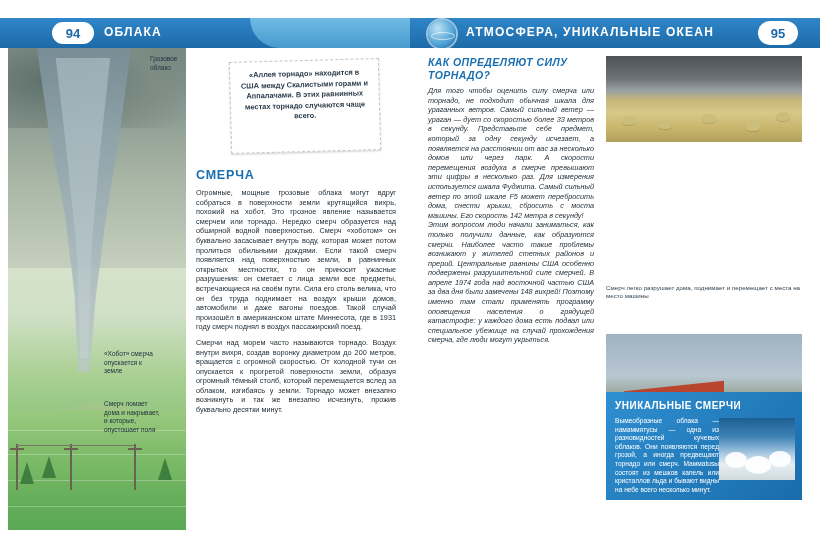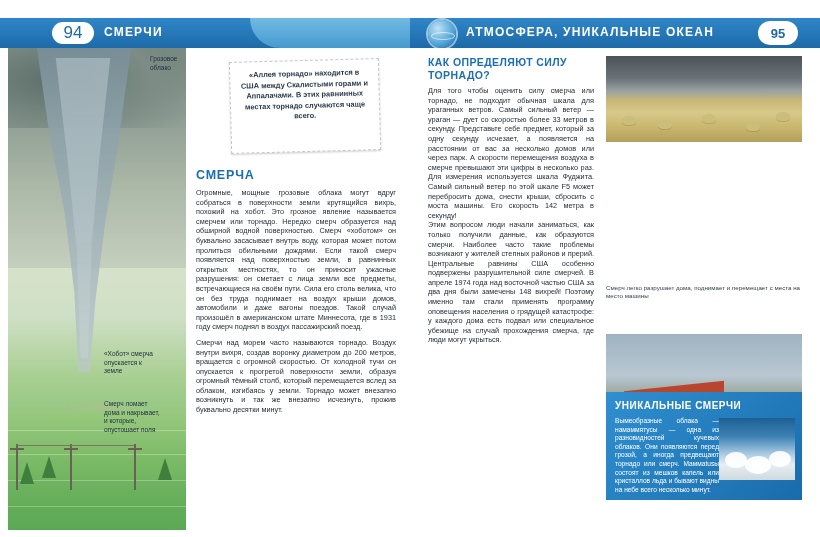--- a/index.html
+++ b/index.html
@@ -31,21 +31,21 @@
   .tree{position:absolute;bottom:46px;width:0;height:0;border-left:7px solid transparent;border-right:7px solid transparent;border-bottom:22px solid #3f7f3d;}
   .pole{position:absolute;bottom:40px;width:2px;height:46px;background:#6a6252;}
   .pole:after{content:"";position:absolute;left:-6px;top:4px;width:14px;height:2px;background:#6a6252;}
   .wire{position:absolute;height:1px;background:#7b7463;}
   .dust{position:absolute;left:40px;bottom:96px;width:110px;height:34px;border-radius:50%;
     background:radial-gradient(ellipse,rgba(190,186,150,.75),rgba(190,186,150,0) 70%);}
 
   .left-header{position:absolute;left:0;top:18px;width:410px;height:30px;
     background:linear-gradient(to bottom,#2f86c8,#1d6aa8);}
   .page-num-left{position:absolute;left:52px;top:22px;width:42px;height:22px;border-radius:11px;background:#fff;
-    display:flex;align-items:center;justify-content:center;color:#1d6aa8;font-weight:normal;font-size:17px;}
+    display:flex;align-items:center;justify-content:center;color:#1d6aa8;font-weight:bold;font-size:13px;}
   .head-title-left{position:absolute;left:104px;top:25px;color:#fff;font-size:12px;letter-spacing:1.2px;font-weight:bold;}
   .header-wave{position:absolute;left:250px;top:18px;width:160px;height:30px;
     background:linear-gradient(to bottom,#7cc3e8,#4ea3d6);border-radius:0 0 0 40px;opacity:.85;}
 
   .stamp{position:absolute;left:230px;top:60px;width:150px;height:92px;background:#fff;
     border:1px dashed #bfc8cf;box-shadow:0 1px 2px rgba(0,0,0,.18);
     transform:rotate(-1.5deg);padding:8px 9px;box-sizing:border-box;}
   .stamp p{margin:0;font-size:7.4px;line-height:10.5px;color:#2a3b4a;text-align:center;font-weight:bold;}
 
   .label-small{position:absolute;font-size:6.5px;line-height:8.5px;color:#21323f;}
@@ -60,21 +60,21 @@
     background:linear-gradient(to bottom,#2f86c8,#1d6aa8);}
   .globe{position:absolute;left:18px;top:20px;width:28px;height:28px;border-radius:50%;
     background:radial-gradient(circle at 35% 30%,#bfe2f5,#4ea3d6 60%,#1b5d95 100%);
     box-shadow:0 0 0 2px rgba(255,255,255,.55);}
   .globe:before{content:"";position:absolute;left:3px;top:12px;width:22px;height:6px;border-radius:50%;
     border:1px solid rgba(255,255,255,.6);}
   .head-title-right{position:absolute;left:56px;top:25px;color:#fff;font-size:12px;letter-spacing:1.2px;font-weight:bold;}
   .page-num-right{position:absolute;right:22px;top:21px;width:40px;height:24px;border-radius:12px;background:#fff;
     display:flex;align-items:center;justify-content:center;color:#1d6aa8;font-weight:bold;font-size:13px;}
 
-  .col-l{position:absolute;left:18px;top:56px;width:166px;}
+  .col-l{position:absolute;left:18px;top:56px;width:166px;font-style:italic;}
   .col-r{position:absolute;left:196px;top:56px;width:196px;}
   h3.sec{margin:0 0 5px 0;color:#1a6fb0;font-size:10.5px;line-height:12.5px;letter-spacing:.4px;font-weight:bold;text-transform:uppercase;}
   .body-txt{margin:0;font-size:7.3px;line-height:9.6px;color:#1d2a33;text-align:justify;}
 
   .photo{position:relative;overflow:hidden;background:#ccc;}
   .ph-field{height:86px;
     background:linear-gradient(to bottom,#4c5358 0%,#6b7278 26%,#98a0a2 40%,#c9b878 52%,#d8c98a 66%,#c7b46a 85%,#b0a05c 100%);}
   .ph-field .hay{position:absolute;width:14px;height:9px;border-radius:50% 50% 40% 40%;background:#cbbd7a;box-shadow:0 1px 0 rgba(0,0,0,.12);}
   .ph-house{height:150px;background:linear-gradient(to bottom,#9fb3c2 0%,#b9c7d2 28%,#8e9a86 45%,#6f7a62 62%,#8b8371 80%,#9a927c 100%);}
   .ph-house .roof{position:absolute;left:18px;top:52px;width:100px;height:34px;background:#b9452f;transform:skewY(-6deg);}
@@ -114,21 +114,21 @@
       <div class="pole" style="left:8px;"></div>
       <div class="pole" style="left:62px;"></div>
       <div class="pole" style="left:126px;"></div>
       <div class="wire" style="left:8px;bottom:84px;width:54px;"></div>
       <div class="wire" style="left:62px;bottom:84px;width:64px;"></div>
     </div>
 
     <div class="left-header"></div>
     <div class="header-wave"></div>
     <div class="page-num-left">94</div>
-    <div class="head-title-left">СМЕРЧИ</div>
+    <div class="head-title-left">ОБЛАКА</div>
 
     <div class="label-small" style="left:150px;top:55px;width:46px;">Грозовое облако</div>
     <div class="label-small" style="left:104px;top:350px;width:52px;">«Хобот» смерча опускается к земле</div>
     <div class="label-small" style="left:104px;top:400px;width:56px;">Смерч ломает дома и накрывает, и которые, опустошает поля</div>
 
     <div class="stamp">
       <p>«Аллея торнадо» находится в США между Скалистыми горами и Аппалачами. В этих равнинных местах торнадо случаются чаще всего.</p>
     </div>
 
     <div class="smerchi">

